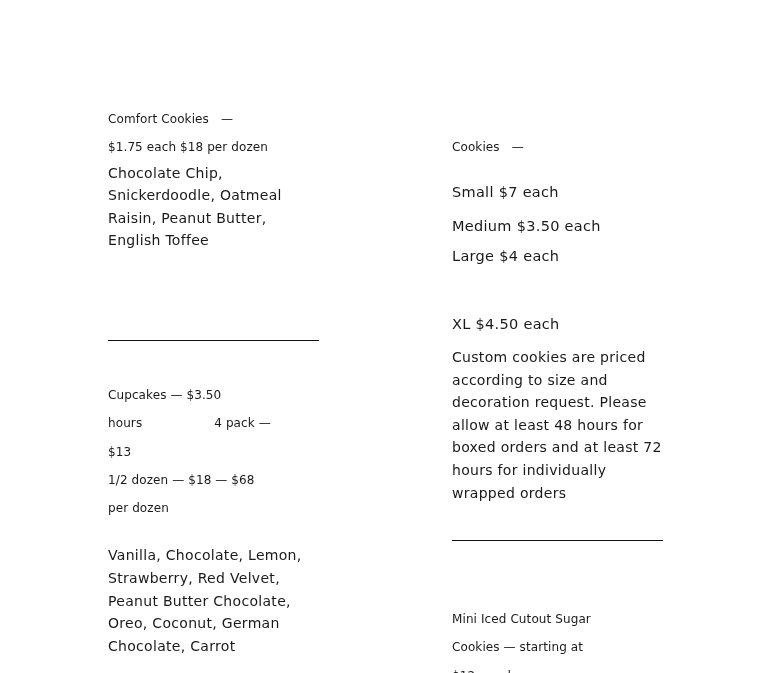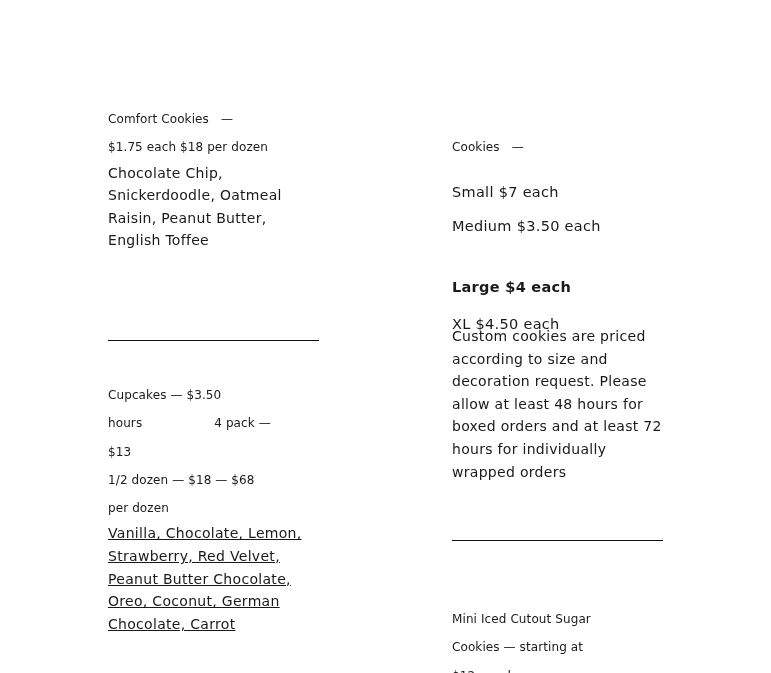--- a/index.html
+++ b/index.html
@@ -70,36 +70,36 @@
   <hr class="divider" style="position:absolute; top:235px; left:0;">
 
   <div class="block" style="top:276px;">
     <p class="heading">
       <span>Cupcakes — $3.50</span><br>
       <span>hours</span><span style="display:inline-block; width:72px;"></span><span>4 pack —</span><br>
       <span>$13</span><br>
       <span>1/2 dozen — $18 — $68</span><br>
       <span>per dozen</span>
     </p>
-    <p class="body-text" style="margin-top:0;text-decoration:underline;">Vanilla, Chocolate, Lemon, Strawberry, Red Velvet, Peanut Butter Chocolate, Oreo, Coconut, German Chocolate, Carrot</p>
+    <p class="body-text" style="margin-top:22px;">Vanilla, Chocolate, Lemon, Strawberry, Red Velvet, Peanut Butter Chocolate, Oreo, Coconut, German Chocolate, Carrot</p>
   </div>
 </div>
 
 <div class="col col-right">
 
   <div class="block" style="top:0;">
     <p class="heading">
       <br>
       <span>Cookies</span><span class="dash">—</span>
     </p>
     <p class="size-line" style="top:77px;">Small $7 each</p>
     <p class="size-line" style="top:111px;">Medium $3.50 each</p>
-    <p class="size-line" style="top:172px;font-weight:bold;">Large $4 each</p>
+    <p class="size-line" style="top:141px;">Large $4 each</p>
     <p class="size-line" style="top:209px;">XL $4.50 each</p>
-    <p class="body-text" style="position:absolute; top:220px; left:0; width:211px;">Custom cookies are priced according to size and decoration request. Please allow at least 48 hours for boxed orders and at least 72 hours for individually wrapped orders</p>
+    <p class="body-text" style="position:absolute; top:241px; left:0; width:211px;">Custom cookies are priced according to size and decoration request. Please allow at least 48 hours for boxed orders and at least 72 hours for individually wrapped orders</p>
   </div>
 
   <hr class="divider" style="position:absolute; top:435px; left:0;">
 
   <div class="block" style="top:500px;">
     <p class="heading">
       <span>Mini Iced Cutout Sugar</span><br>
       <span>Cookies — starting at</span><br>
       <span>$12 per dozen</span>
     </p>

